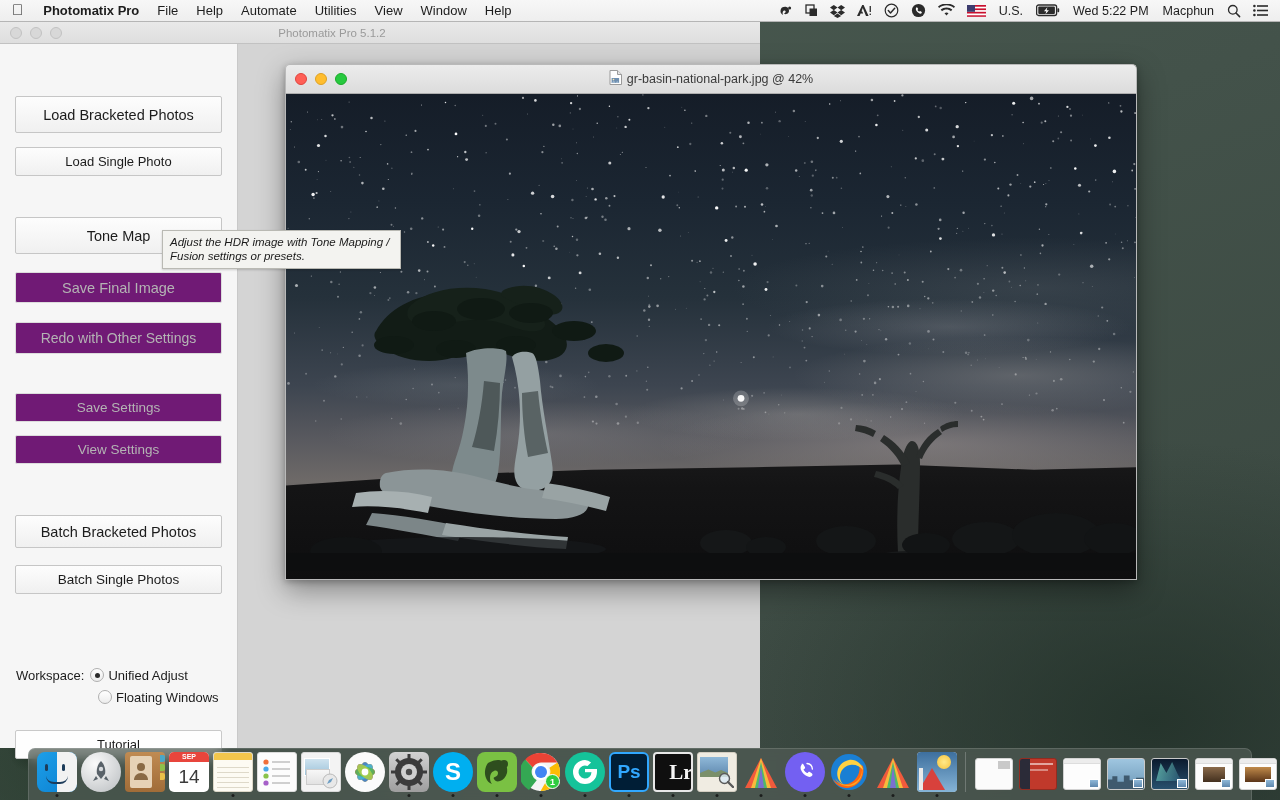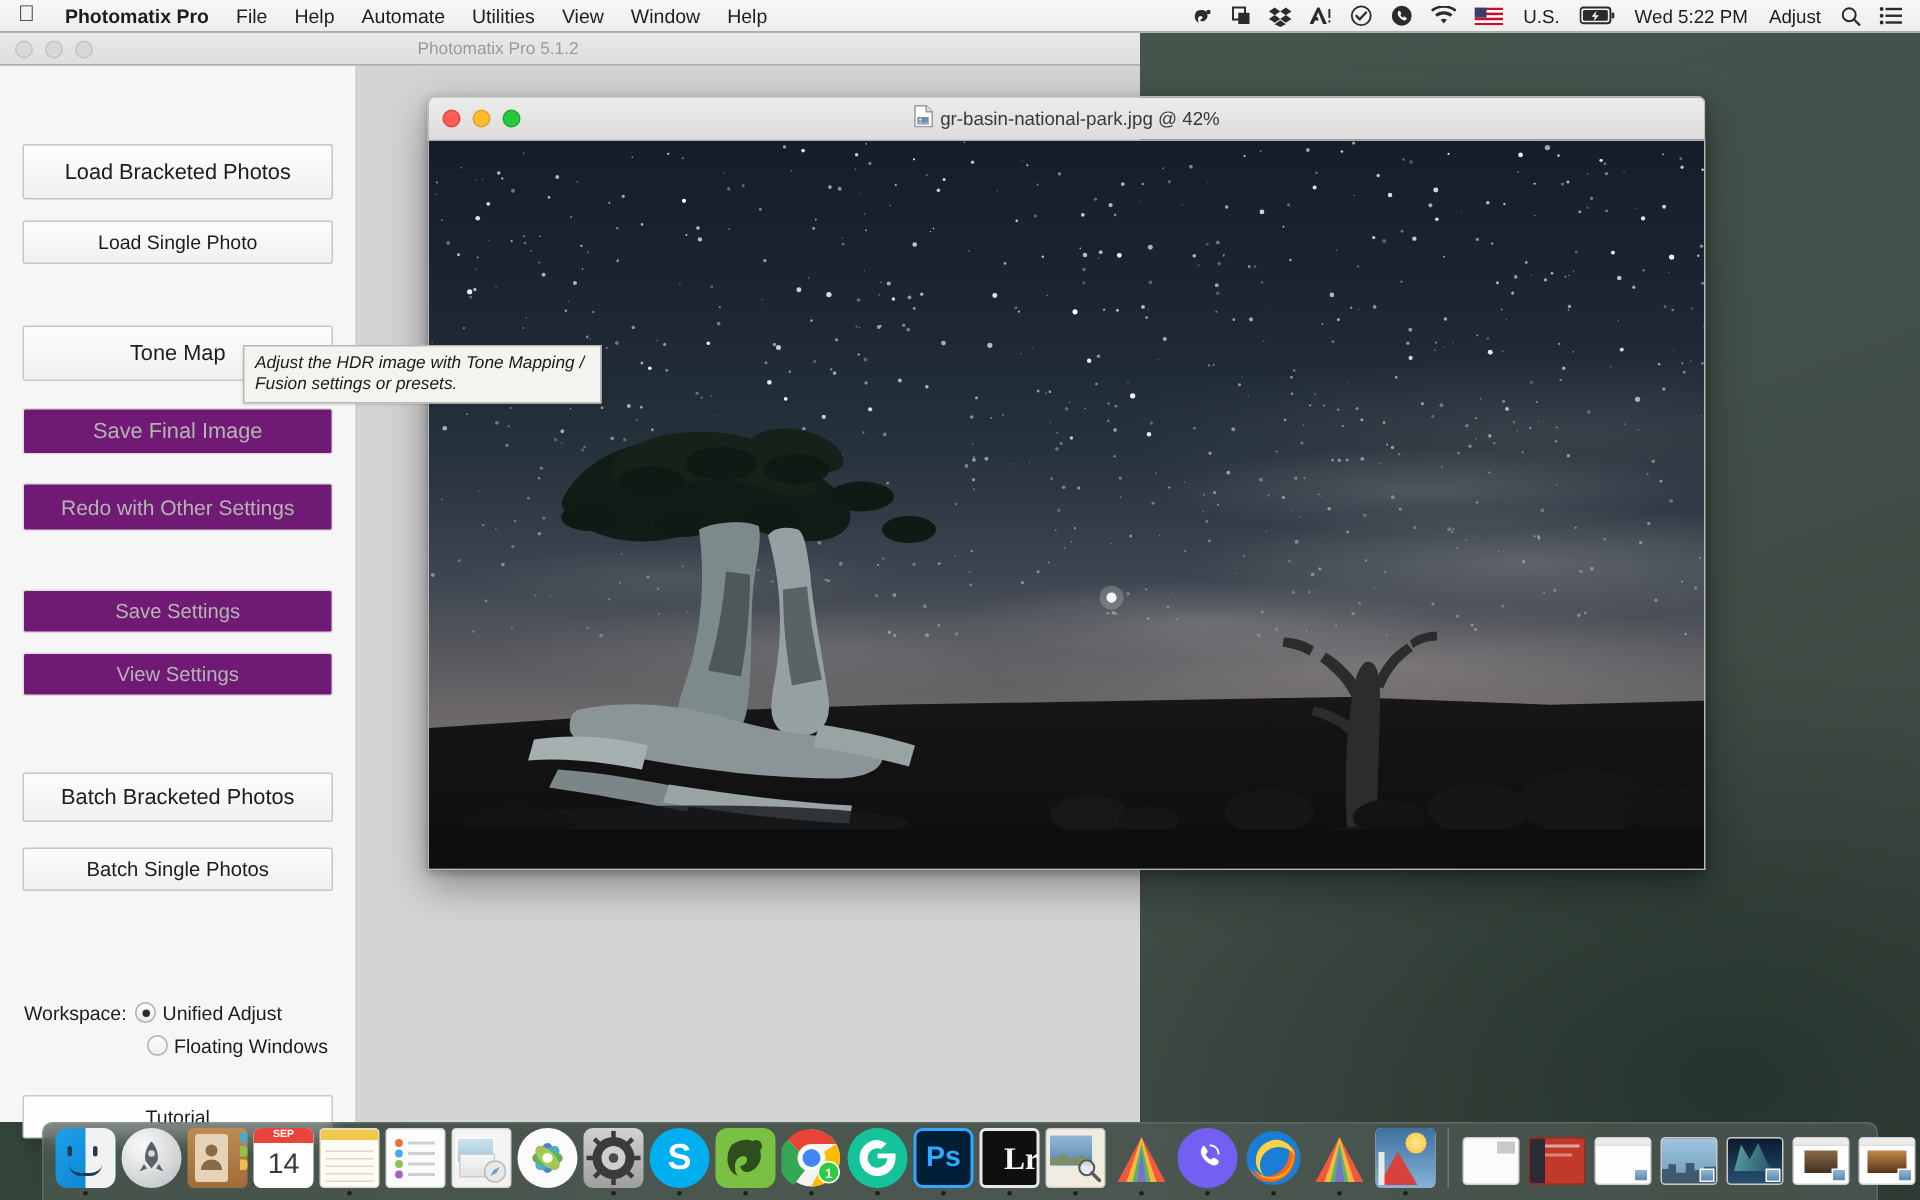--- a/index.html
+++ b/index.html
@@ -303,21 +303,21 @@
 
     <span class="mb-icon">
       <svg width="24" height="13" viewBox="0 0 24 13">
         <rect x="0.6" y="1" width="20" height="10.5" rx="2" fill="none" stroke="#2b2b2b" stroke-width="1.3"></rect>
         <rect x="2.3" y="2.6" width="16.6" height="7.3" rx="1" fill="#2b2b2b"></rect>
         <path d="M11.4 3.2l-3.4 4h2.3l-.8 3 3.4-4h-2.3l.8-3z" fill="#fff"></path>
         <rect x="21.4" y="4.3" width="1.8" height="4" rx="0.7" fill="#2b2b2b"></rect>
       </svg>
     </span>
     <div class="mb-item">Wed 5:22 PM</div>
-    <div class="mb-item">Adjust</div>
+    <div class="mb-item">Macphun</div>
     <span class="mb-icon">
       <svg width="14" height="14" viewBox="0 0 14 14">
           <circle cx="5.8" cy="5.8" r="4.3" fill="none" stroke="#2b2b2b" stroke-width="1.3"></circle>
           <line x1="9" y1="9" x2="12.6" y2="12.6" stroke="#2b2b2b" stroke-width="1.5" stroke-linecap="round"></line>
         </svg>
     </span>
     <span class="mb-icon">
       <svg width="15" height="13" viewBox="0 0 15 13">
         <circle cx="1.4" cy="2" r="1.3" fill="#2b2b2b"></circle>
           <rect x="4" y="1.2" width="11" height="1.6" fill="#2b2b2b"></rect>

